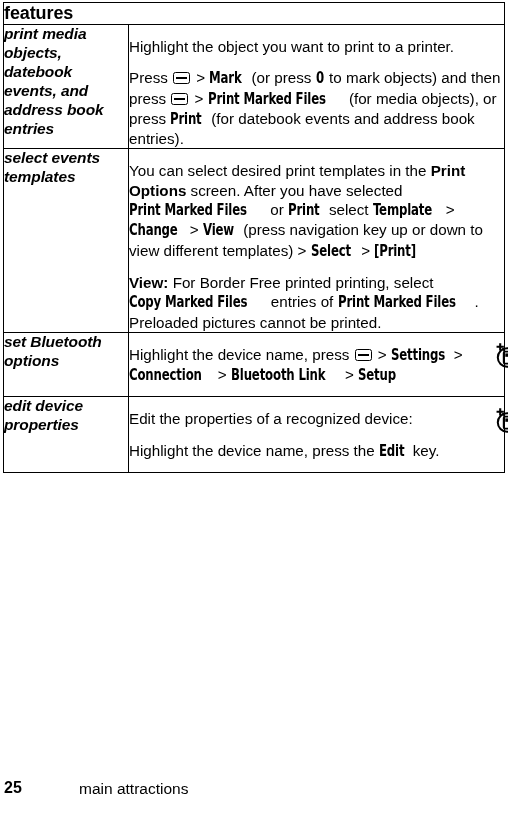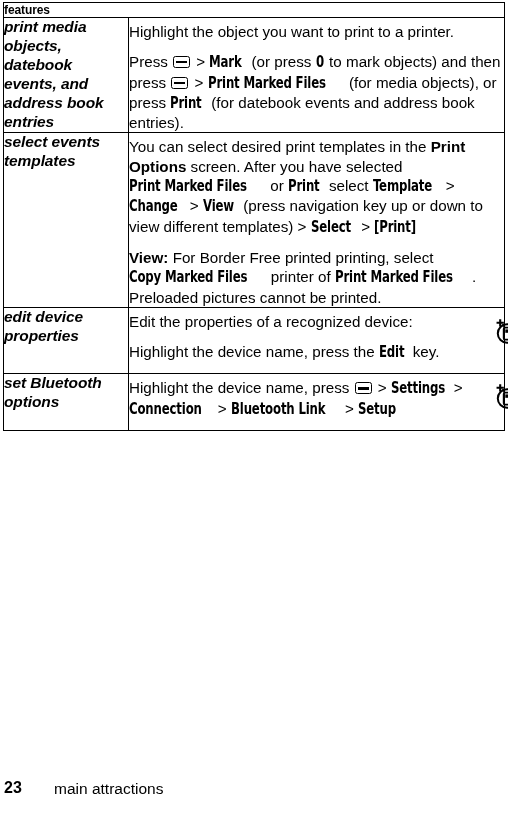--- a/index.html
+++ b/index.html
@@ -30,21 +30,21 @@
     border: 1px solid #000000;
     border-left-color: #000000;
     vertical-align: top;
     padding: 0;
   }
 
   
   .hdr-cell {
     padding: 4px 0 5px 9px;
     font-weight: bold;
-    font-size: 12px;
+    font-size: 18px;
     letter-spacing: -0.1px;
   }
 
   
   .term-cell {
     width: 125px;
     padding: 8px 6px 10px 9px;
     font-weight: bold;
     font-size: 15.5px;
     line-height: 1.22;
@@ -53,21 +53,21 @@
     font-style: italic;
   }
   .desc-cell {
     padding: 8px 8px 10px 0;
     font-size: 15.2px;
     line-height: 1.27;
     border-left: 0;
     position: relative;
   }
   .desc-cell p {
-    margin: 4px 0 11px 0;
+    margin: 12px 0 11px 0;
   }
   .desc-cell p:last-child {
     margin-bottom: 0;
   }
 
   
   .ui {
     font-family: "Liberation Sans Narrow", "DejaVu Sans Condensed", "Liberation Sans", sans-serif;
     font-weight: bold;
     font-stretch: condensed;
@@ -129,21 +129,21 @@
   }
   .pagenum {
     position: absolute;
     left: 4px;
     top: 0;
     font-size: 16px;
     font-weight: bold;
   }
   .footer-label {
     position: absolute;
-    left: 54px;
+    left: 79px;
     top: 1px;
     font-size: 15.5px;
     font-weight: normal;
   }
 </style>
 </head>
 <body>
 
 <table class="feature-table">
   <colgroup>
@@ -160,49 +160,49 @@
         <td class="term-cell">print media objects, datebook events, and address book entries</td>
         <td class="desc-cell">
           <p><span>Highlight the object you want to print to a printer.</span></p>
           <p><span>Press </span><span class="menukey"></span><span class="sep"> &gt; </span><span class="ui">Mark</span><span> (or press </span><span class="ui">0</span><span> to mark objects) and then press </span><span class="menukey"></span><span class="sep"> &gt; </span><span class="ui">Print Marked Files</span><span> (for media objects), or press </span><span class="ui">Print</span><span> (for datebook events and address book entries).</span></p>
         </td>
       </tr>
       <tr>
         <td class="term-cell">select events templates</td>
         <td class="desc-cell">
           <p><span>You can select desired print templates in the </span><span class="b">Print Options</span><span> screen. After you have selected </span><span class="ui">Print Marked Files</span><span> or </span><span class="ui">Print</span><span> select </span><span class="ui">Template</span><span class="sep"> &gt; </span><span class="ui">Change</span><span class="sep"> &gt; </span><span class="ui">View</span><span> (press navigation key up or down to view different templates)</span><span class="sep"> &gt; </span><span class="ui">Select</span><span class="sep"> &gt; </span><span class="ui">[Print]</span></p>
-          <p><span class="b">View:</span><span> For Border Free printed printing, select </span><span class="ui">Copy Marked Files</span><span> printer of </span><span class="ui">Print Marked Files</span><span>. Preloaded pictures cannot be printed.</span></p>
+          <p><span class="b">View:</span><span> For Border Free printed printing, select </span><span class="ui">Copy Marked Files</span><span> entries of </span><span class="ui">Print Marked Files</span><span>. Preloaded pictures cannot be printed.</span></p>
+        </td>
+      </tr>
+      <tr>
+        <td class="term-cell">set Bluetooth options</td>
+        <td class="desc-cell">
+          <p><span>Highlight the device name, press </span><span class="menukey"></span><span class="sep"> &gt; </span><span class="ui">Settings</span><span class="sep">&gt; </span><span class="ui">Connection</span><span class="sep"> &gt; </span><span class="ui">Bluetooth Link</span><span class="sep"> &gt; </span><span class="ui">Setup</span></p>
+          <span class="device-icon pos-b"><svg viewBox="0 0 26 26" width="26" height="26">
+              <circle cx="13" cy="14.5" r="9.2" fill="none" stroke="#000" stroke-width="2"></circle>
+              <rect x="9.7" y="8.6" width="6.4" height="12" rx="1.3" fill="none" stroke="#000" stroke-width="1.8"></rect>
+              <rect x="11.3" y="10.4" width="3.2" height="3.4" fill="#000"></rect>
+              <path d="M10.6 8.4 L8.6 5.2" stroke="#000" stroke-width="1.7" fill="none"></path>
+              <path d="M6.2 1.2 L6.2 6.4 M3.6 3.8 L8.8 3.8" stroke="#000" stroke-width="2.1" stroke-linecap="square"></path>
+            </svg></span>
         </td>
       </tr>
       <tr>
         <td class="term-cell">edit device properties</td>
         <td class="desc-cell">
           <p><span>Edit the properties of a recognized device:</span></p>
           <p><span>Highlight the device name, press the </span><span class="ui">Edit</span><span> key.</span></p>
           <span class="device-icon pos-a"><svg viewBox="0 0 26 26" width="26" height="26">
               <circle cx="13" cy="14.5" r="9.2" fill="none" stroke="#000" stroke-width="2"></circle>
               <rect x="9.7" y="8.6" width="6.4" height="12" rx="1.3" fill="none" stroke="#000" stroke-width="1.8"></rect>
               <rect x="11.3" y="10.4" width="3.2" height="3.4" fill="#000"></rect>
               <path d="M10.6 8.4 L8.6 5.2" stroke="#000" stroke-width="1.7" fill="none"></path>
               <path d="M6.2 1.2 L6.2 6.4 M3.6 3.8 L8.8 3.8" stroke="#000" stroke-width="2.1" stroke-linecap="square"></path>
             </svg></span>
         </td>
       </tr>
-      <tr>
-        <td class="term-cell">set Bluetooth options</td>
-        <td class="desc-cell">
-          <p><span>Highlight the device name, press </span><span class="menukey"></span><span class="sep"> &gt; </span><span class="ui">Settings</span><span class="sep">&gt; </span><span class="ui">Connection</span><span class="sep"> &gt; </span><span class="ui">Bluetooth Link</span><span class="sep"> &gt; </span><span class="ui">Setup</span></p>
-          <span class="device-icon pos-b"><svg viewBox="0 0 26 26" width="26" height="26">
-              <circle cx="13" cy="14.5" r="9.2" fill="none" stroke="#000" stroke-width="2"></circle>
-              <rect x="9.7" y="8.6" width="6.4" height="12" rx="1.3" fill="none" stroke="#000" stroke-width="1.8"></rect>
-              <rect x="11.3" y="10.4" width="3.2" height="3.4" fill="#000"></rect>
-              <path d="M10.6 8.4 L8.6 5.2" stroke="#000" stroke-width="1.7" fill="none"></path>
-              <path d="M6.2 1.2 L6.2 6.4 M3.6 3.8 L8.8 3.8" stroke="#000" stroke-width="2.1" stroke-linecap="square"></path>
-            </svg></span>
-        </td>
-      </tr>
     </tbody>
 </table>
 
 <div class="footer">
-  <span class="pagenum">23</span>
+  <span class="pagenum">25</span>
   <span class="footer-label">main attractions</span>
 </div>
 
 </body></html>

